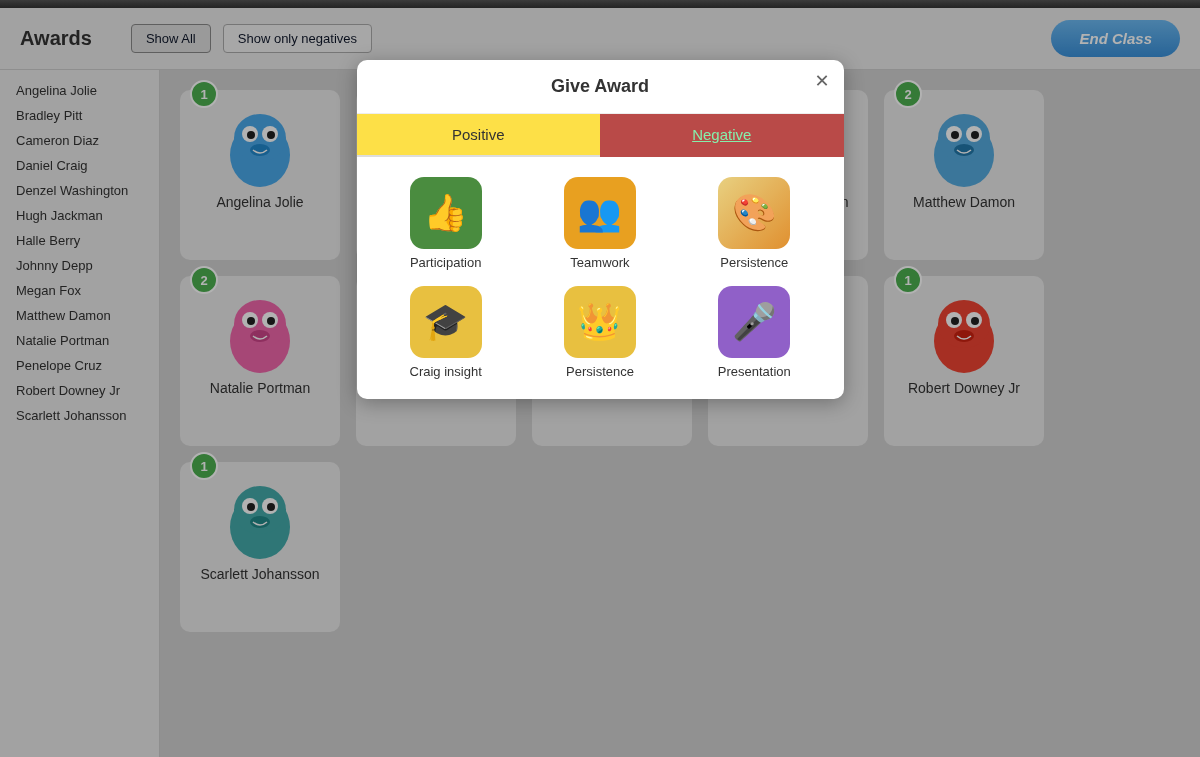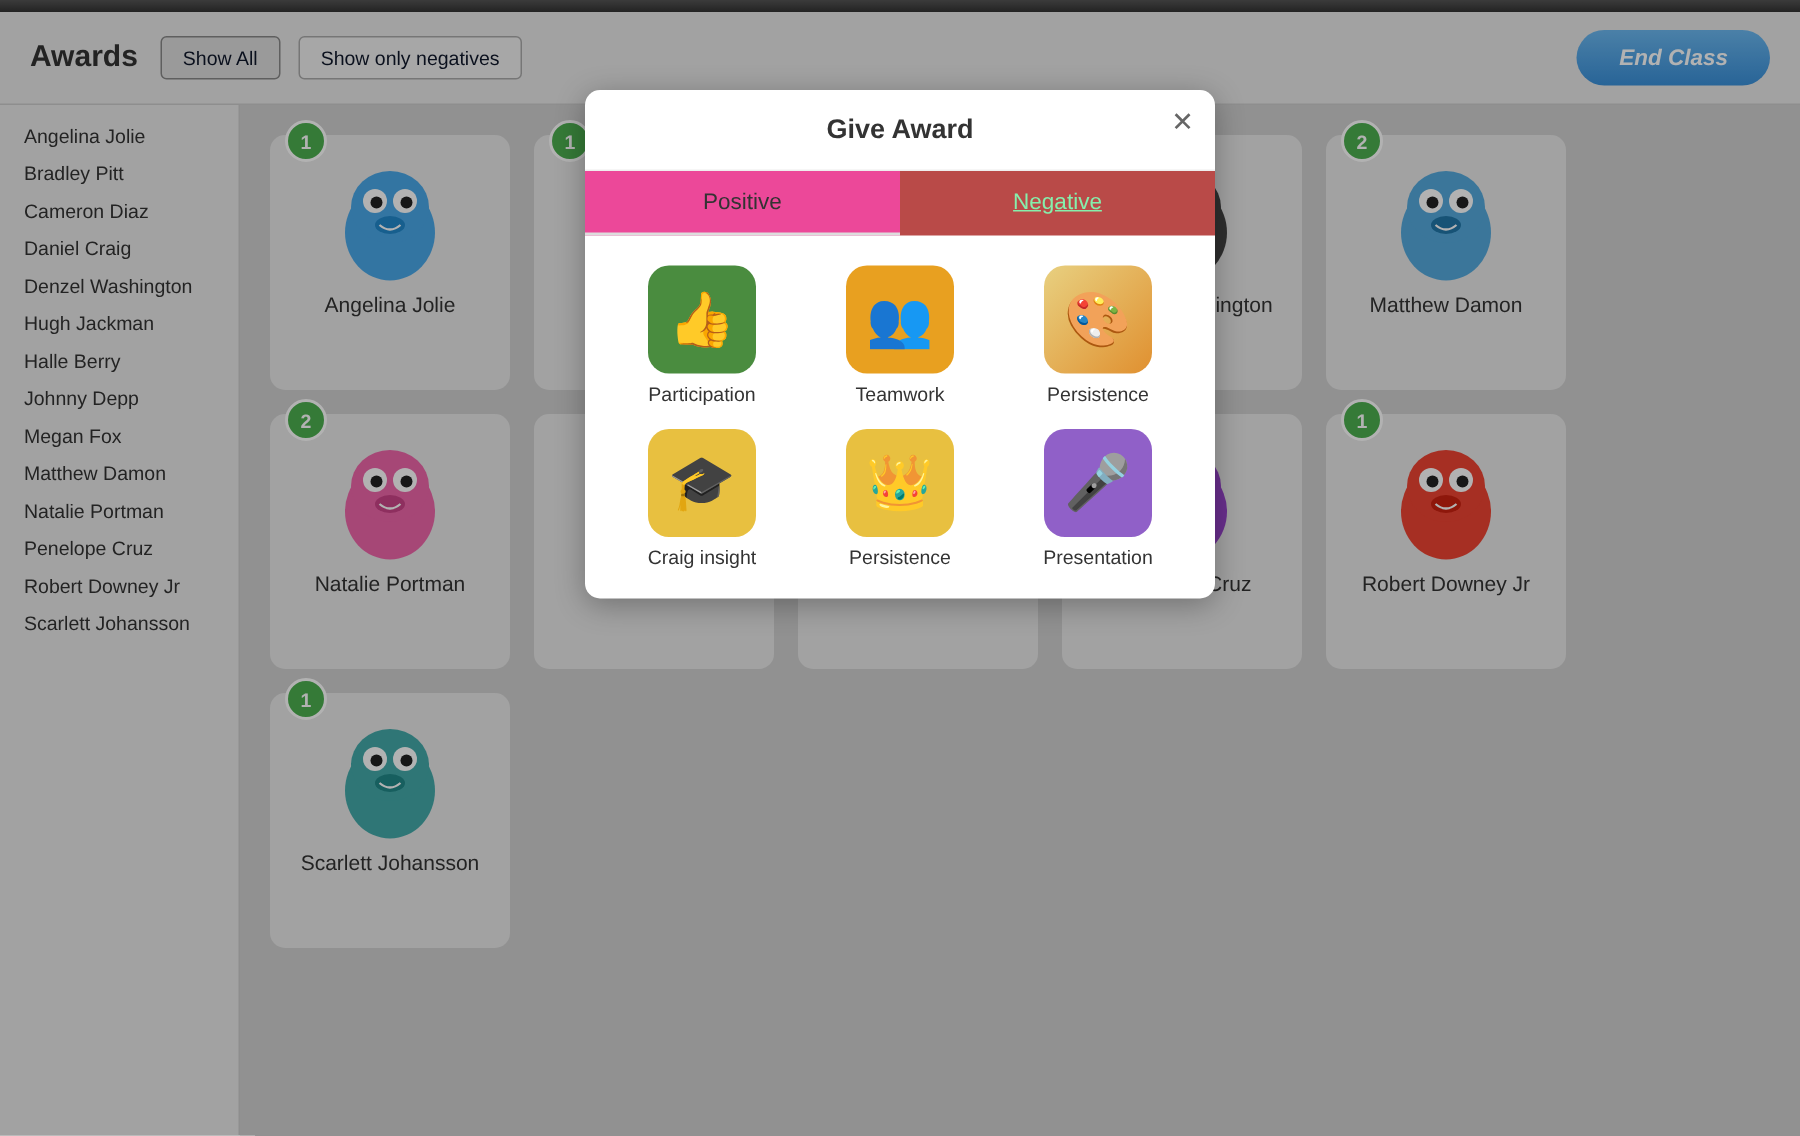--- a/index.html
+++ b/index.html
@@ -25,21 +25,21 @@
       padding: 12px 20px;
       display: flex;
       align-items: center;
       gap: 12px;
       border-bottom: 1px solid #ccc;
     }
     .header-title {
       font-size: 20px;
       font-weight: bold;
       color: #333;
-      margin-right: 3px;
+      margin-right: 27px;
     }
     .filter-btn {
       padding: 6px 14px;
       border: 1px solid #aaa;
       border-radius: 4px;
       background: #f0f0f0;
       cursor: pointer;
       font-size: 13px;
       color: #0f172a;
     }
@@ -137,21 +137,21 @@
       background: rgba(0,0,0,0.3);
       display: flex;
       align-items: flex-start;
       justify-content: center;
       padding-top: 60px;
       z-index: 100;
     }
     .modal {
       background: white;
       border-radius: 10px;
-      width: 420px;
+      width: 487px;
       box-shadow: 0 4px 20px rgba(0,0,0,0.3);
       overflow: hidden;
       position: relative;
     }
     .modal-header {
       padding: 16px;
       text-align: center;
       font-size: 18px;
       font-weight: bold;
       color: #333;
@@ -172,21 +172,21 @@
     }
     .modal-tab {
       flex: 1;
       padding: 12px;
       text-align: center;
       font-size: 15px;
       cursor: pointer;
       font-weight: 500;
     }
     .modal-tab.positive {
-      background: #ec4899;
+      background: #fde047;
       color: #333;
       border-bottom: 2px solid #ddd;
       text-align: center;
     }
     .modal-tab.negative {
       background: #b94a48;
       color: #86efac;
       border-radius: 0;
       text-decoration: underline;
     }

